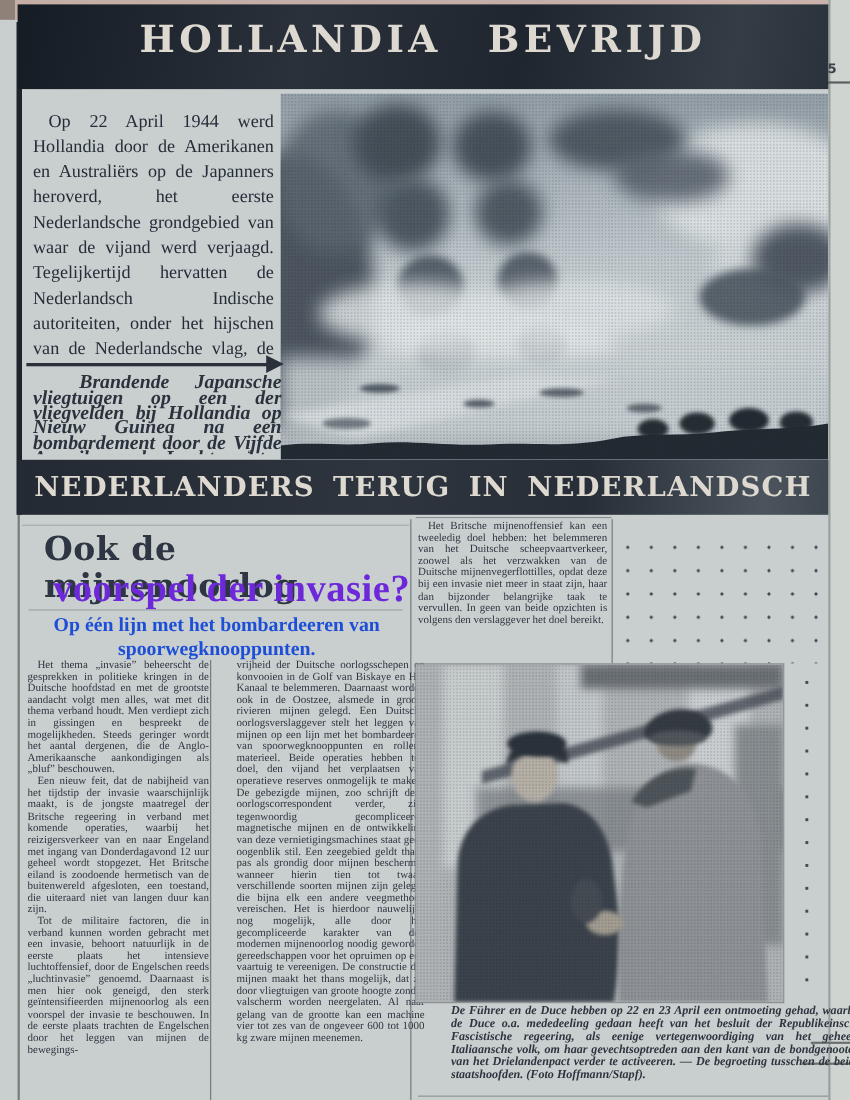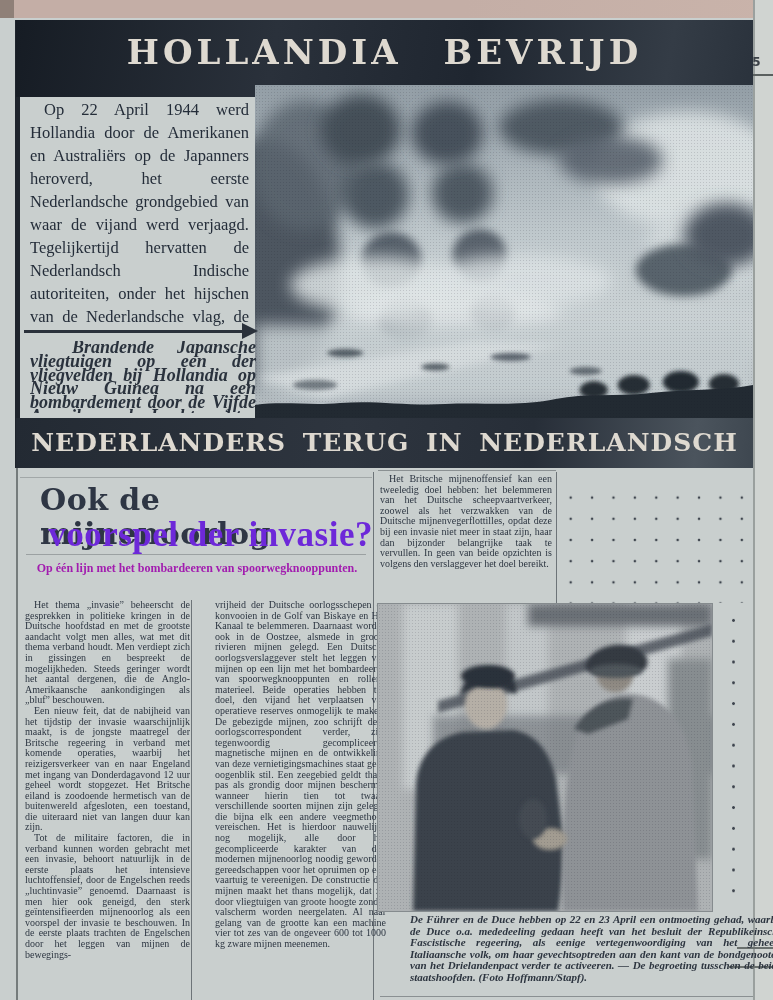--- a/index.html
+++ b/index.html
@@ -15,21 +15,21 @@
     color:#3c4248; font-family:"DejaVu Sans",sans-serif; }
   .edge-hr-top { position:absolute; left:752px; top:74px; width:21px; height:2px; background:#5a605f; }
   .edge-hr-b1 { position:absolute; left:737px; top:947px; width:36px; height:2px; background:#6a706e; }
   .edge-hr-b2 { position:absolute; left:729px; top:966px; width:44px; height:2px; background:#6a706e; }
 
   .left-bar { position:absolute; left:15px; top:20px; width:5px; height:448px; background:#1e242c; }
   .rule-left-thin { position:absolute; left:16px; top:468px; width:2px; height:532px; background:#757c7c; }
 
   .banner { position:absolute; left:16px; width:737px; overflow:hidden;
     color:#ded9d0; font-family:"DejaVu Serif",serif; font-weight:bold; text-align:center; }
-  .banner-top { top:20px; height:77px; line-height:65px; font-size:34px; letter-spacing:4px; word-spacing:26px;
+  .banner-top { top:4px; height:77px; line-height:65px; font-size:34px; letter-spacing:4px; word-spacing:26px;
     background:linear-gradient(100deg,#161c24,#2a313b 35%,#1f2630 62%,#343c46 88%,#2a323c); }
   .banner-mid { top:418px; height:50px; line-height:50px; font-size:25px; letter-spacing:1px; word-spacing:7px;
     background:linear-gradient(95deg,#232a33,#2e353f 45%,#272e38 70%,#4b545d 92%,#3e4750); }
 
   .photo1 { position:absolute; left:255px; top:85px; width:498px; height:333px; overflow:hidden; background:#b7c0c5; }
   .photo2 { position:absolute; left:378px; top:604px; width:334px; height:307px; overflow:hidden;
     background:#aeb2b4; outline:1px solid #858b8e; }
   .photo1 svg,.photo2 svg { display:block; width:100%; height:100%; }
   .halftone { position:absolute; inset:0; pointer-events:none;
     background-image:radial-gradient(rgba(20,26,34,0.14) 0.7px, rgba(0,0,0,0) 1px);
@@ -45,21 +45,21 @@
     text-align:justify; text-indent:42px; }
 
   .hr-headline-top { position:absolute; left:20px; top:477px; width:352px; height:1px; background:#a2a8a8; }
   .headline-1 { position:absolute; left:40px; top:483px; width:352px; font-family:"DejaVu Serif",serif;
     font-weight:bold; font-size:30px; line-height:34px; color:#2e3644; letter-spacing:0.5px; }
   .headline-2 { position:absolute; left:23px; top:518px; width:350px; text-align:right;
     font-family:Liberation Serif, serif; font-weight:bold; font-size:35px; line-height:34px;
     color:#6d28d9; letter-spacing:0.5px; }
   .hr-subhead { position:absolute; left:26px; top:554px; width:340px; height:1px; background:#9ba1a2; }
   .subhead { position:absolute; left:22px; top:558px; width:350px; text-align:center;
-    font-weight:bold; font-size:12px; line-height:21px; color:#a21caf; }
+    font-weight:bold; font-size:18px; line-height:21px; color:#1d4ed8; }
 
   .bodycol { position:absolute; overflow:hidden; font-size:10px; line-height:10.6px;
     text-align:justify; color:#2d3642; }
   .bodycol p { text-indent:9px; }
   .bodycol p.noindent { text-indent:0; }
   .dateline { font-weight:bold; }
   .col1 { left:25px; top:600px; width:165px; height:400px; }
   .col2 { left:215px; top:600px; width:171px; height:400px; }
   .col3 { left:380px; top:474px; width:172px; height:129px;font-family:Liberation Serif, serif; }
 

